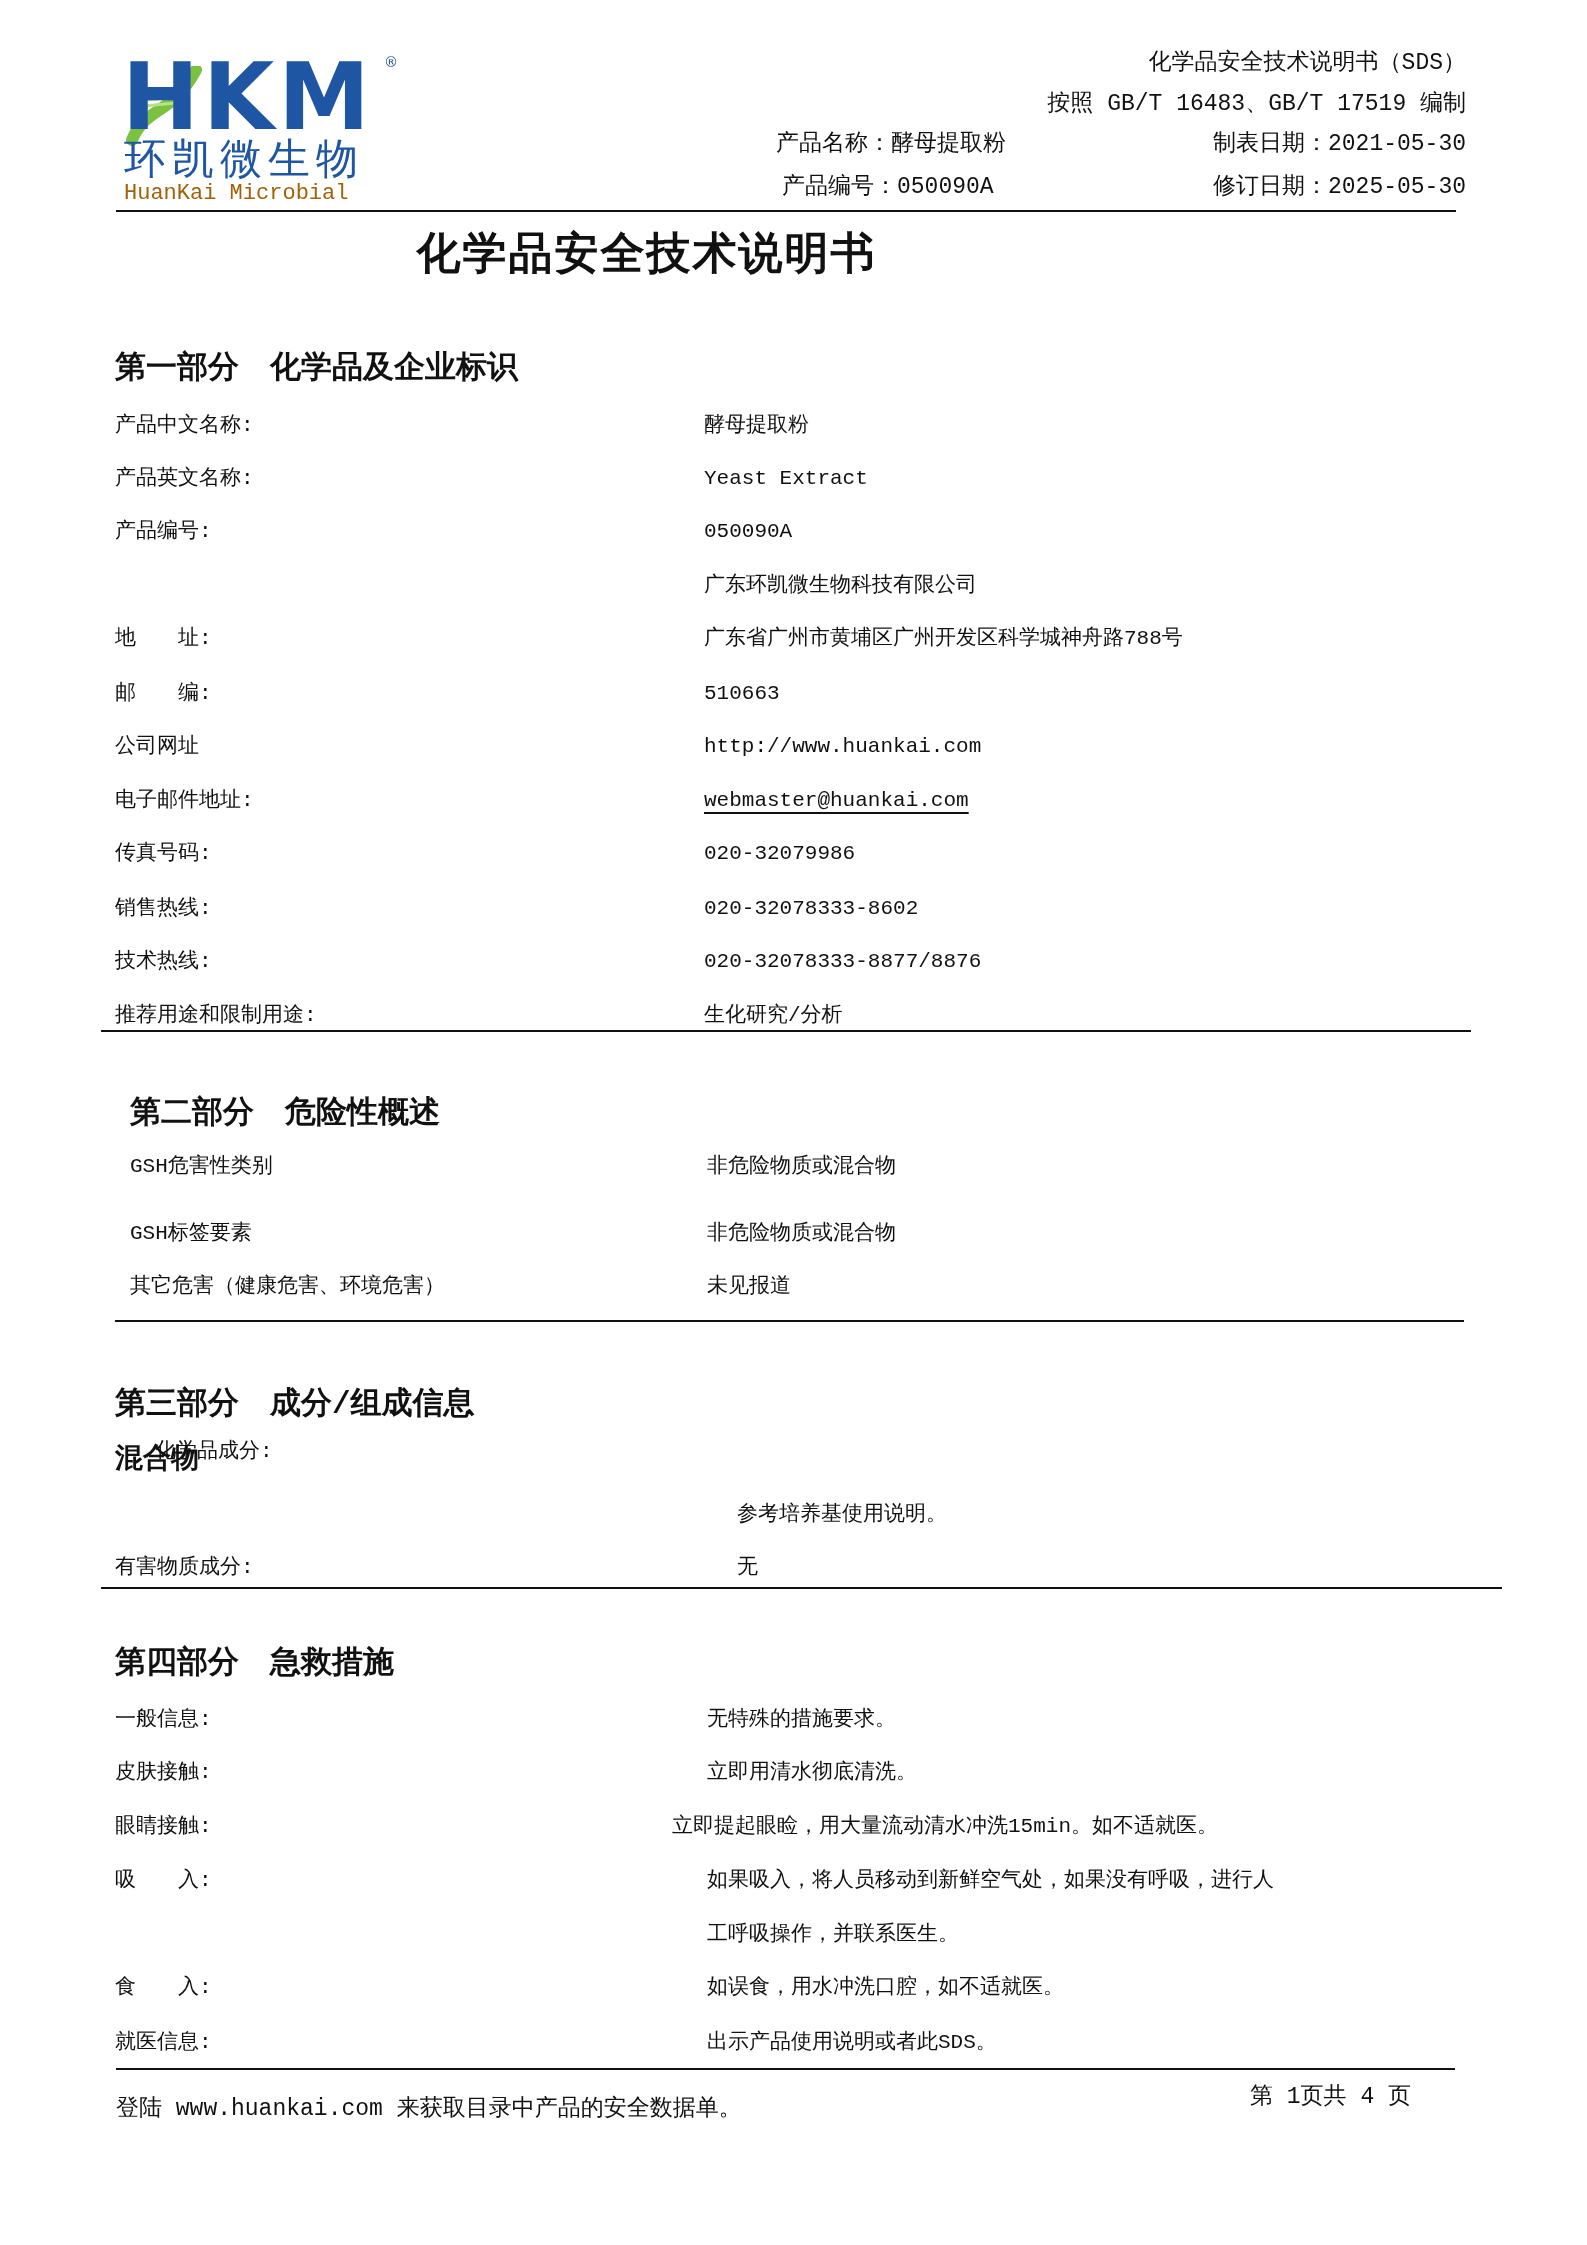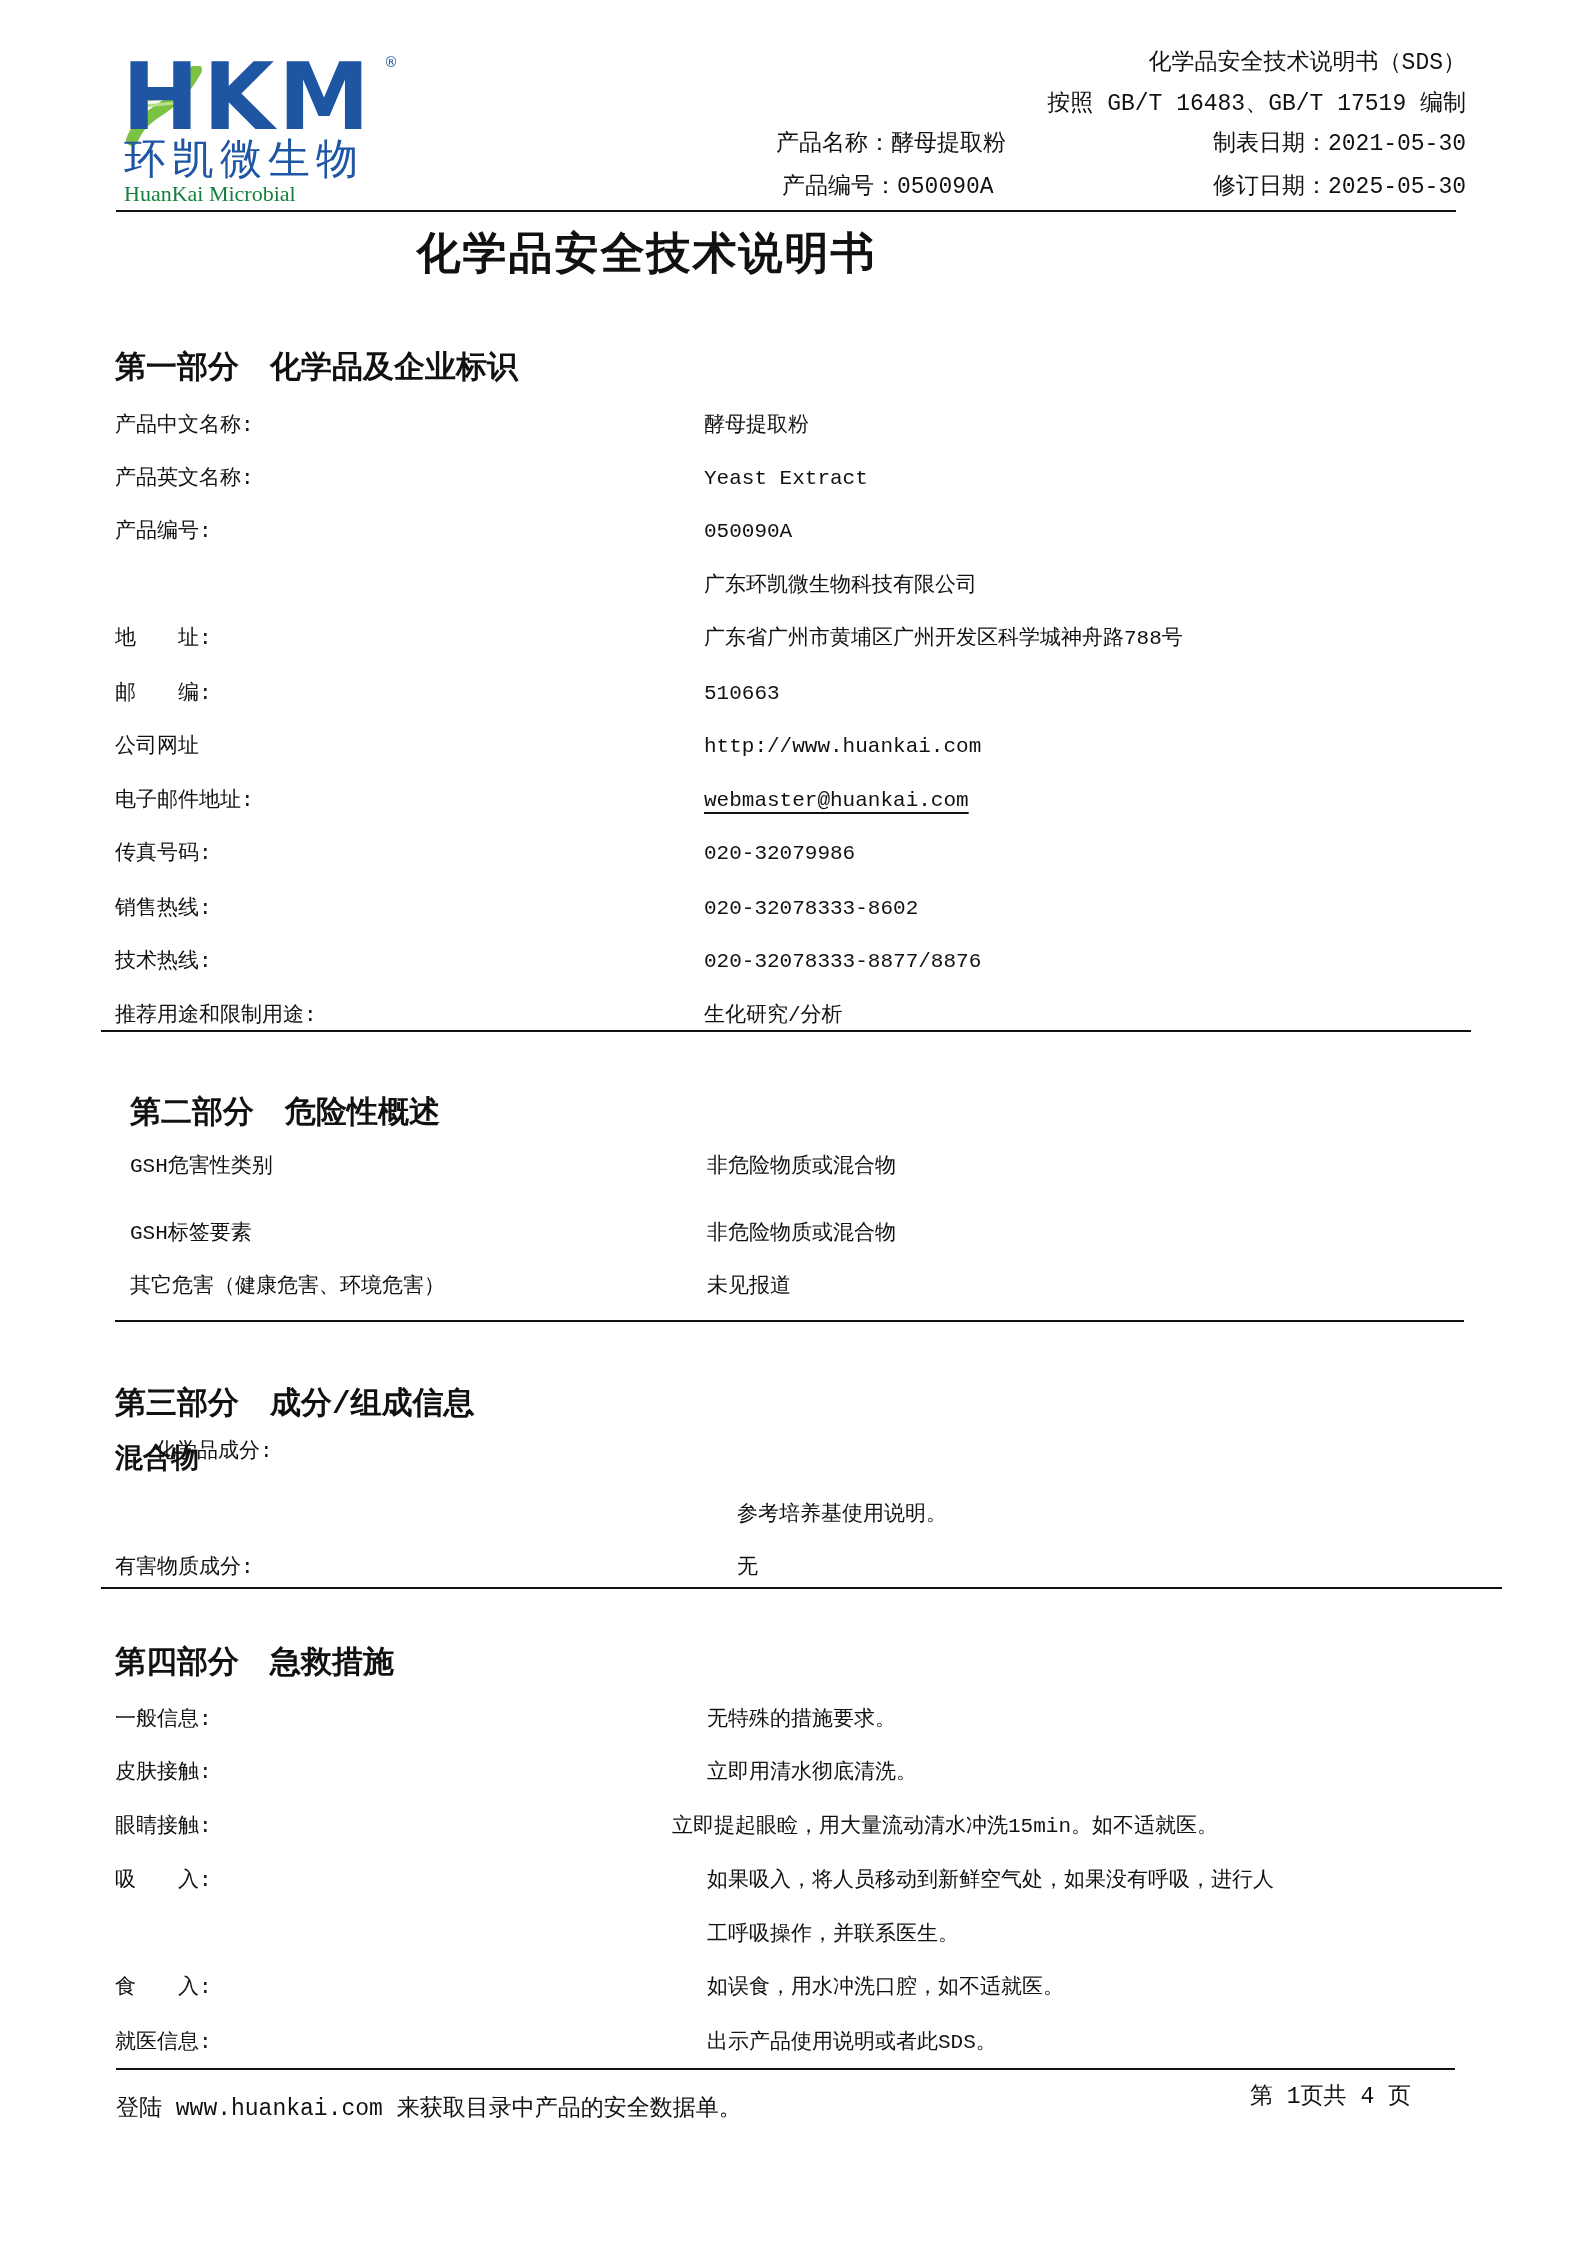--- a/index.html
+++ b/index.html
@@ -13,21 +13,21 @@
   .sub { font-size:28px; font-weight:bold; line-height:36px; }
   .row { font-size:21px; line-height:36px; }
   .link { text-decoration:underline; text-underline-offset:6px; }
   .foot { font-size:23px; line-height:30px; }
   
   .logo { position:absolute; left:122px; top:58px; width:280px; height:150px; }
   .logo-hkm { position:absolute; left:0; top:0; font-family:"DejaVu Sans",sans-serif; font-weight:bold;
               font-size:92px; line-height:80px; color:#1f56a3; letter-spacing:4px; }
   .logo-reg { position:absolute; left:262px; top:-4px; font-size:14px; color:#1f56a3; }
   .logo-cn { position:absolute; left:2px; top:78px; font-size:42px; line-height:46px; color:#1f56a3; letter-spacing:6px; }
-  .logo-en { position:absolute; left:2px; top:124px; font-size:22px; line-height:24px; color:#15803d; font-family:Liberation Serif, serif; }
+  .logo-en { position:absolute; left:2px; top:124px; font-size:22px; line-height:24px; color:#a16207; font-family:Liberation Mono, monospace; }
   .logo-helix { position:absolute; left:4px; top:8px; }
 </style>
 </head>
 <body>
 
 <div class="logo">
   <svg class="logo-helix" width="80" height="80" viewBox="0 0 80 80">
     <path d="M6 74 C20 40, 45 50, 70 4" stroke="#7cc242" stroke-width="12" fill="none" stroke-linecap="round"></path>
     <path d="M18 40 L60 36" stroke="#b9e08a" stroke-width="3"></path>
     <path d="M22 34 L58 30" stroke="#b9e08a" stroke-width="3"></path>

